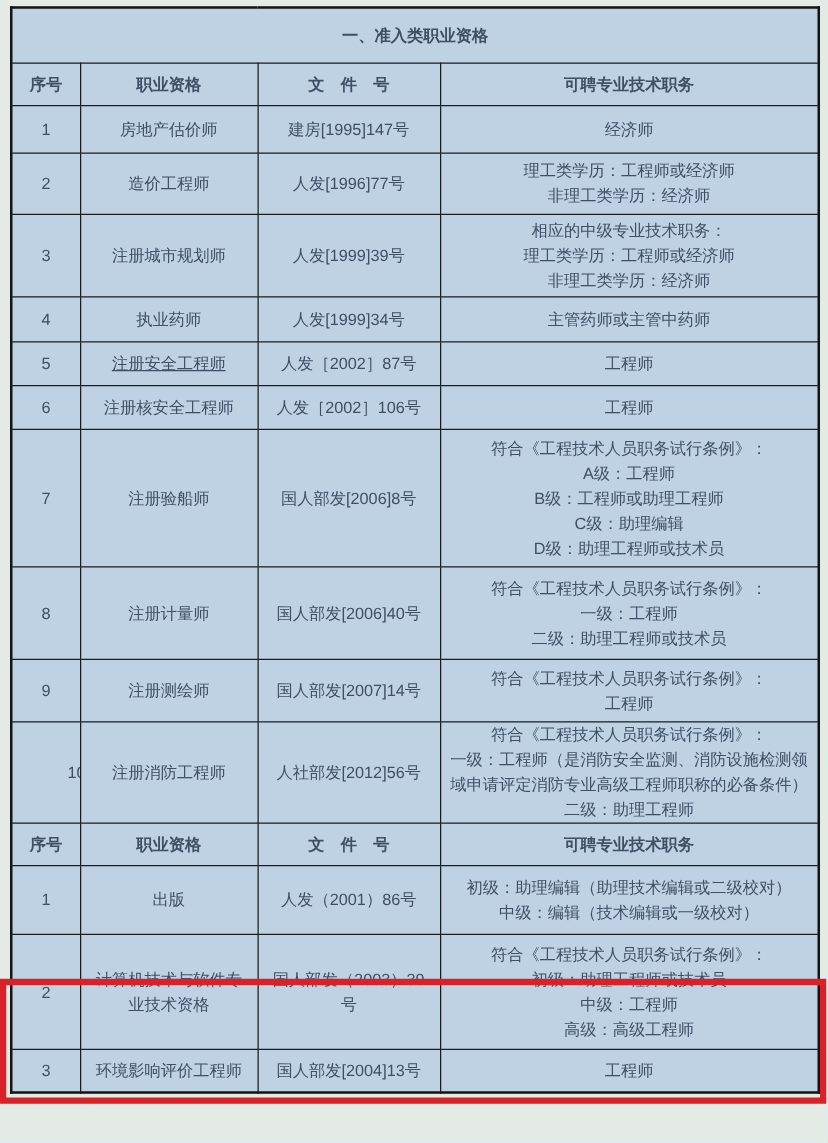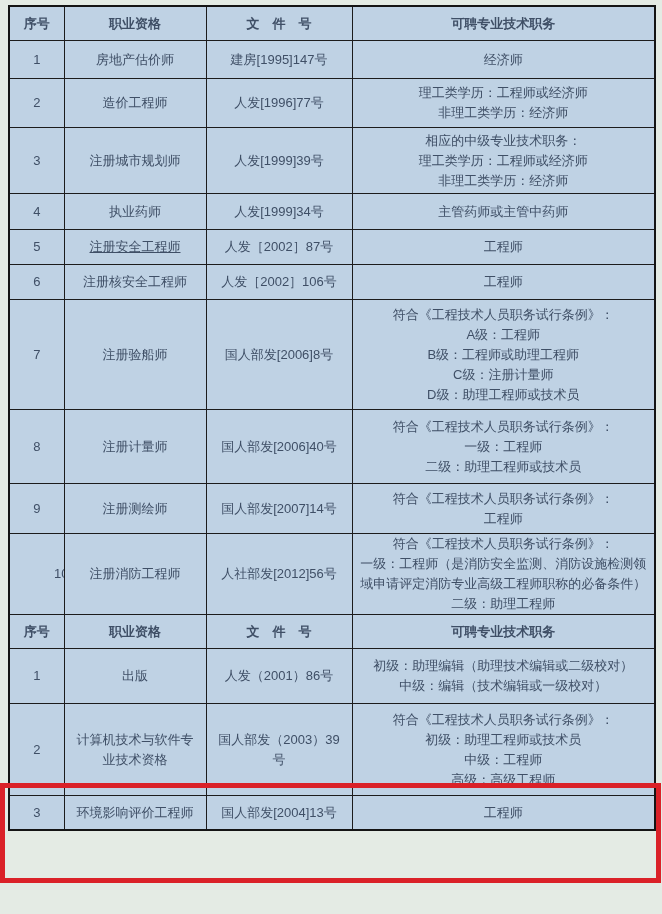--- a/index.html
+++ b/index.html
@@ -55,20 +55,23 @@
 <div id="screen">
   <table class="qual">
     <colgroup>
       <col style="width:55px">
       <col style="width:142px">
       <col style="width:146px">
       <col style="width:303px">
     </colgroup>
     <tbody id="table-body">
         <tr>
+          <td class="section-title" colspan="4" style="height: 43px;">一、准入类职业资格</td>
+        </tr>
+        <tr>
           <td class="col-header" style="height: 33px;">序号</td>
           <td class="col-header" style="height: 33px;">职业资格</td>
           <td class="col-header" style="height: 33px;">文　件　号</td>
           <td class="col-header" style="height: 33px;">可聘专业技术职务</td>
         </tr>
         <tr>
           <td style="height: 37px;">1</td>
           <td style="height: 37px;">房地产估价师</td>
           <td style="height: 37px;">建房[1995]147号</td>
           <td style="height: 37px;">
@@ -132,21 +135,21 @@
         </tr>
         <tr>
           <td style="height: 109px;">7</td>
           <td style="height: 109px;">注册验船师</td>
           <td style="height: 109px;">国人部发[2006]8号</td>
           <td style="height: 109px;">
             <div class="cell-lines">
               <div>符合《工程技术人员职务试行条例》：</div>
               <div>A级：工程师</div>
               <div>B级：工程师或助理工程师</div>
-              <div>C级：注册计量师</div>
+              <div>C级：助理编辑</div>
               <div>D级：助理工程师或技术员</div>
             </div>
           </td>
         </tr>
         <tr>
           <td style="height: 73px;">8</td>
           <td style="height: 73px;">注册计量师</td>
           <td style="height: 73px;">国人部发[2006]40号</td>
           <td style="height: 73px;">
             <div class="cell-lines">

